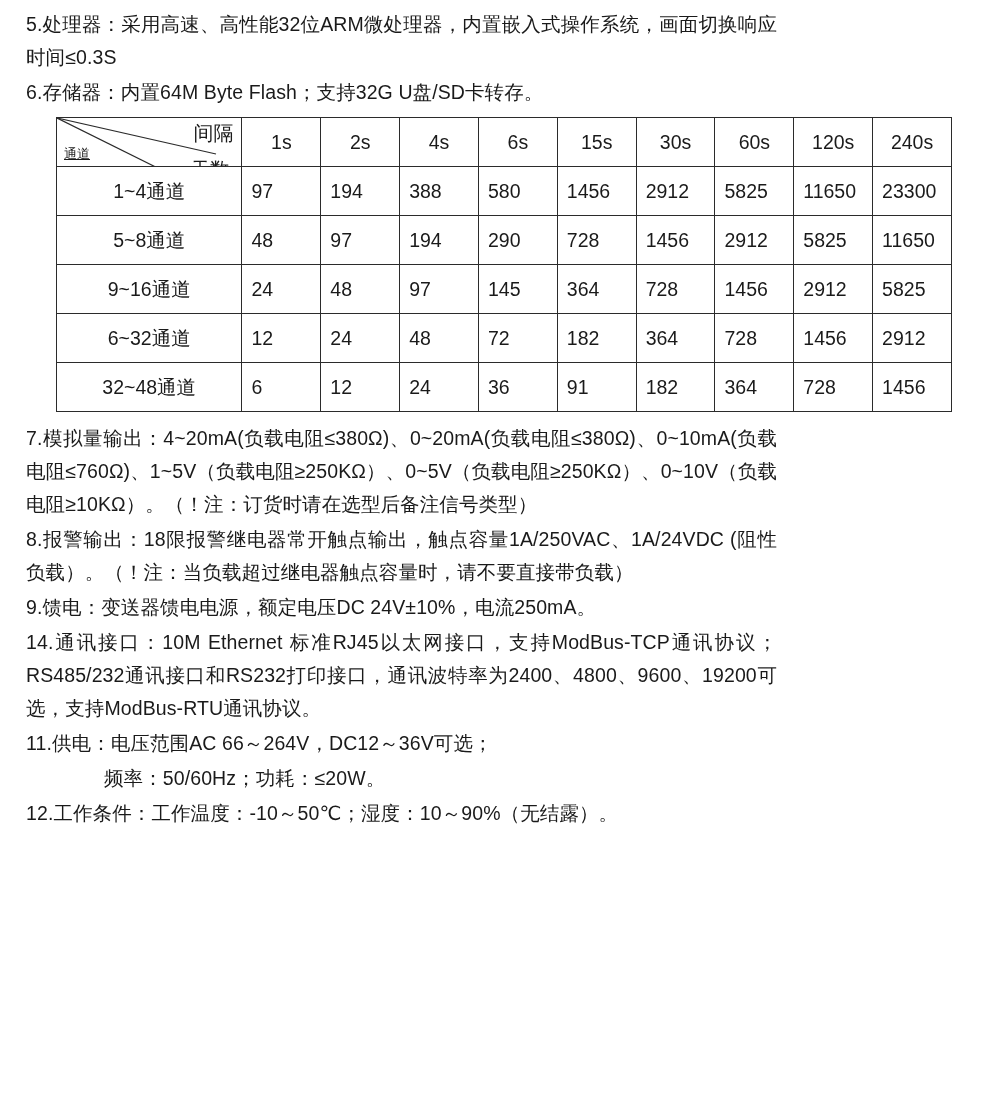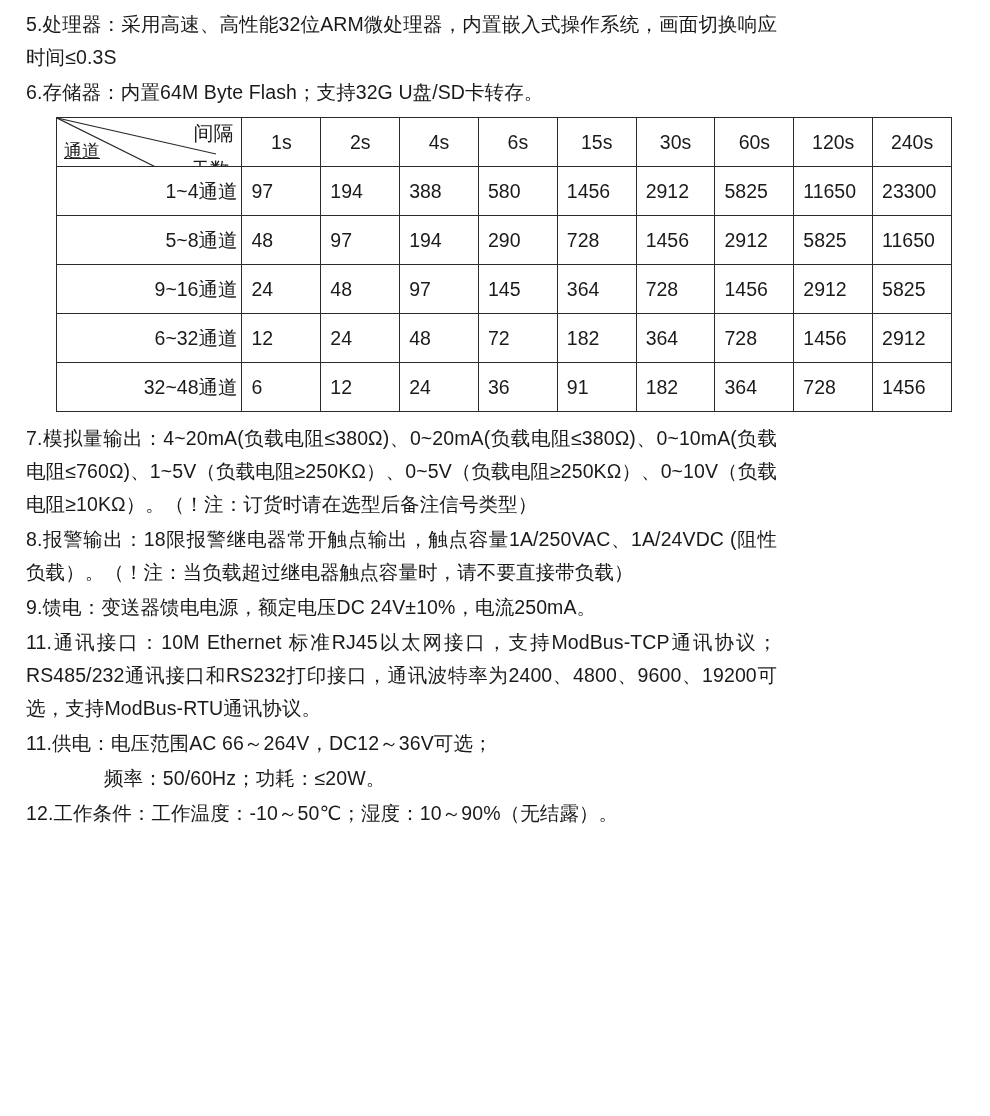--- a/index.html
+++ b/index.html
@@ -45,21 +45,21 @@
   table.rec td, table.rec th {
     border: 1px solid #2b2b2b;
     height: 49px;
     text-align: center;
     vertical-align: middle;
     font-weight: normal;
     padding: 0 4px;
     box-sizing: border-box;
   }
   table.rec td.rowhead {
-    text-align: right;
+    text-align: center;
   }
   table.rec td.numcell {
     text-align: left;
     padding-left: 9px;
   }
   .corner {
     position: relative;
     height: 98px;
     padding: 0 !important;
     overflow: hidden;
@@ -78,21 +78,21 @@
   .corner .lbl-days {
     position: absolute;
     right: 12px;
     top: 38px;
     font-size: 19.5px;
   }
   .corner .lbl-channel {
     position: absolute;
     left: 7px;
     bottom: 3px;
-    font-size: 18px;
+    font-size: 13px;
     text-decoration: underline;
   }
   col.c0 { width: 160px; }
   col.cn { width: 68px; }
 </style>
 </head>
 <body>
 
 <div class="page">
 
@@ -199,21 +199,21 @@
           <td class="numcell">728</td>
           <td class="numcell">1456</td>
         </tr>
       </tbody>
     </table>
   </div>
 
   <p class="para">7.模拟量输出：4~20mA(负载电阻≤380Ω)、0~20mA(负载电阻≤380Ω)、0~10mA(负载电阻≤760Ω)、1~5V（负载电阻≥250KΩ）、0~5V（负载电阻≥250KΩ）、0~10V（负载电阻≥10KΩ）。（！注：订货时请在选型后备注信号类型）</p>
   <p class="para">8.报警输出：18限报警继电器常开触点输出，触点容量1A/250VAC、1A/24VDC (阻性负载）。（！注：当负载超过继电器触点容量时，请不要直接带负载）</p>
   <p class="para">9.馈电：变送器馈电电源，额定电压DC 24V±10%，电流250mA。</p>
-  <p class="para">11.通讯接口：10M Ethernet 标准RJ45以太网接口，支持ModBus-TCP通讯协议；RS485/232通讯接口和RS232打印接口，通讯波特率为2400、4800、9600、19200可选，支持ModBus-RTU通讯协议。</p>
+  <p class="para">14.通讯接口：10M Ethernet 标准RJ45以太网接口，支持ModBus-TCP通讯协议；RS485/232通讯接口和RS232打印接口，通讯波特率为2400、4800、9600、19200可选，支持ModBus-RTU通讯协议。</p>
 
   <p class="para">
     <span>11.供电：电压范围AC 66～264V，DC12～36V可选；</span>
   </p>
   <p class="para">
     <span class="sub-indent"></span><span>频率：50/60Hz；功耗：≤20W。</span>
   </p>
 
   <p class="para">12.工作条件：工作温度：-10～50℃；湿度：10～90%（无结露）。</p>
 

